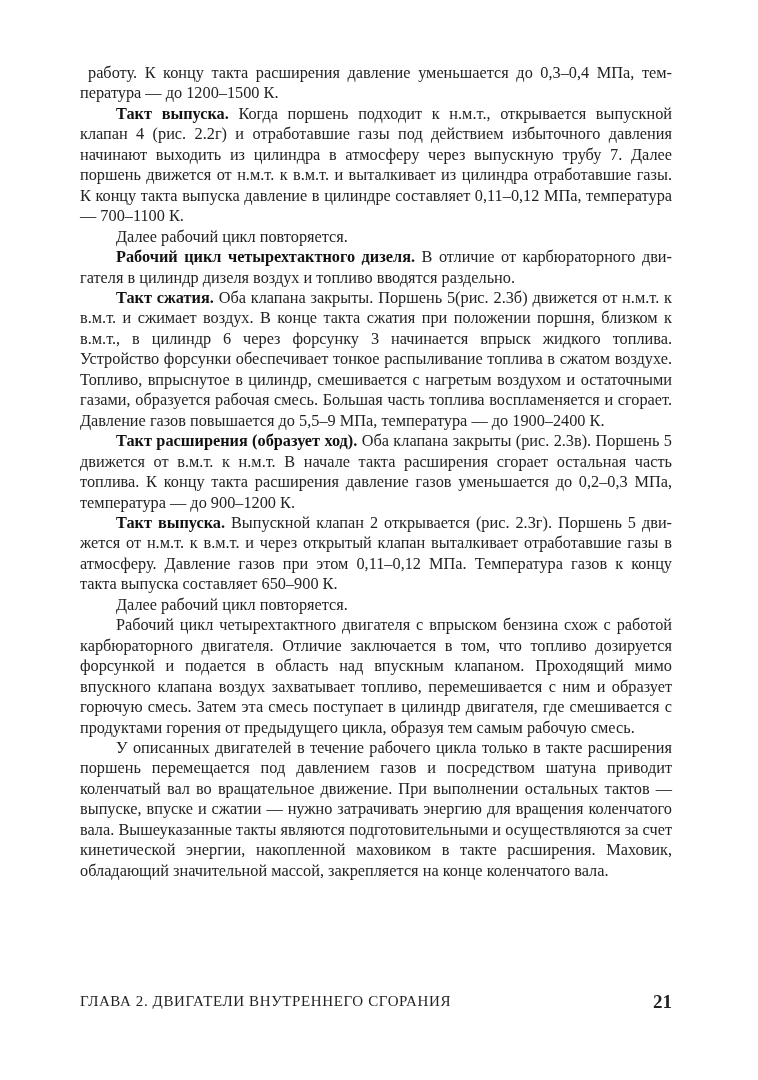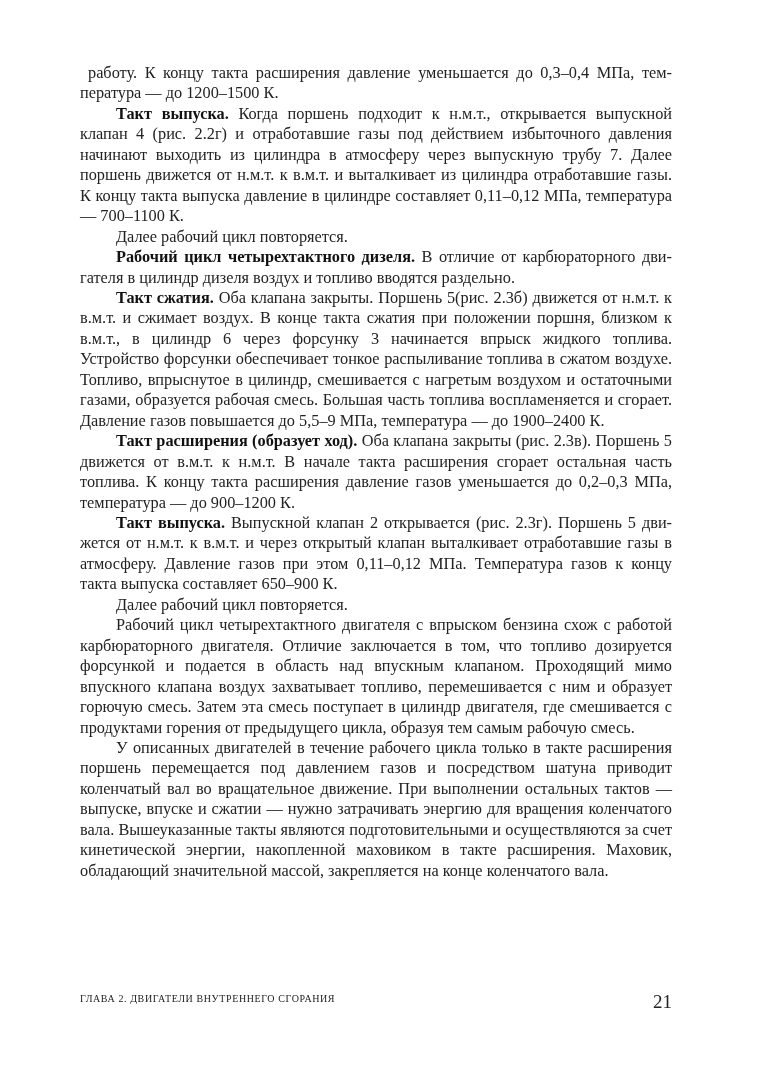--- a/index.html
+++ b/index.html
@@ -27,29 +27,29 @@
     left: 80px;
     top: 991px;
     width: 592px;
     font-family: "Liberation Serif", "DejaVu Serif", serif;
     color: #222222;
   }
   .footer .chapter {
     position: absolute;
     left: 0;
     top: 2px;
-    font-size: 10px;
+    font-size: 15px;
     letter-spacing: 0.6px;
   }
   .footer .pagenum {
     position: absolute;
     right: 0;
     top: 0;
     font-size: 19px;
-    font-weight: normal;
+    font-weight: bold;
   }
 </style>
 </head>
 <body>
 
 <div class="page">
   <p class="cont"><b></b><span>работу. К концу такта расширения давление уменьшается до 0,3–0,4 МПа, тем­пература — до 1200–1500 К.</span></p>
   <p><b>Такт выпуска.</b><span> Когда поршень подходит к н.м.т., открывается выпускной клапан 4 (рис. 2.2г) и отработавшие газы под действием избыточного давления начинают выходить из цилиндра в атмосферу через выпускную трубу 7. Далее поршень движется от н.м.т. к в.м.т. и выталкивает из цилиндра отработавшие газы. К концу такта выпуска давление в цилиндре составляет 0,11–0,12 МПа, температура — 700–1100 К.</span></p>
   <p><b></b><span>Далее рабочий цикл повторяется.</span></p>
   <p><b>Рабочий цикл четырехтактного дизеля.</b><span> В отличие от карбюраторного дви­гателя в цилиндр дизеля воздух и топливо вводятся раздельно.</span></p>

